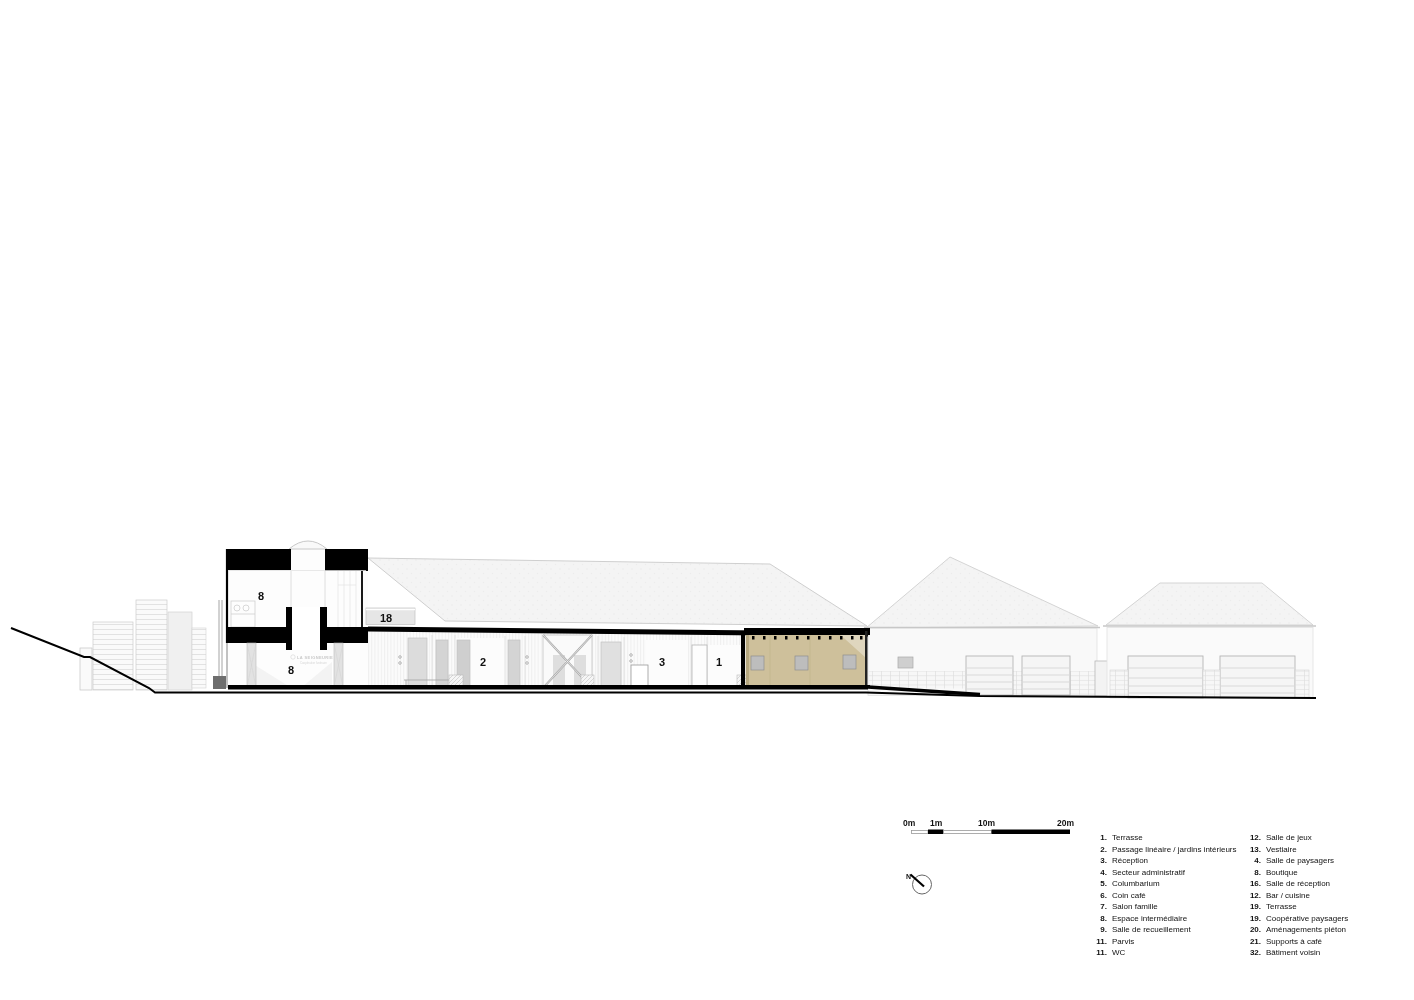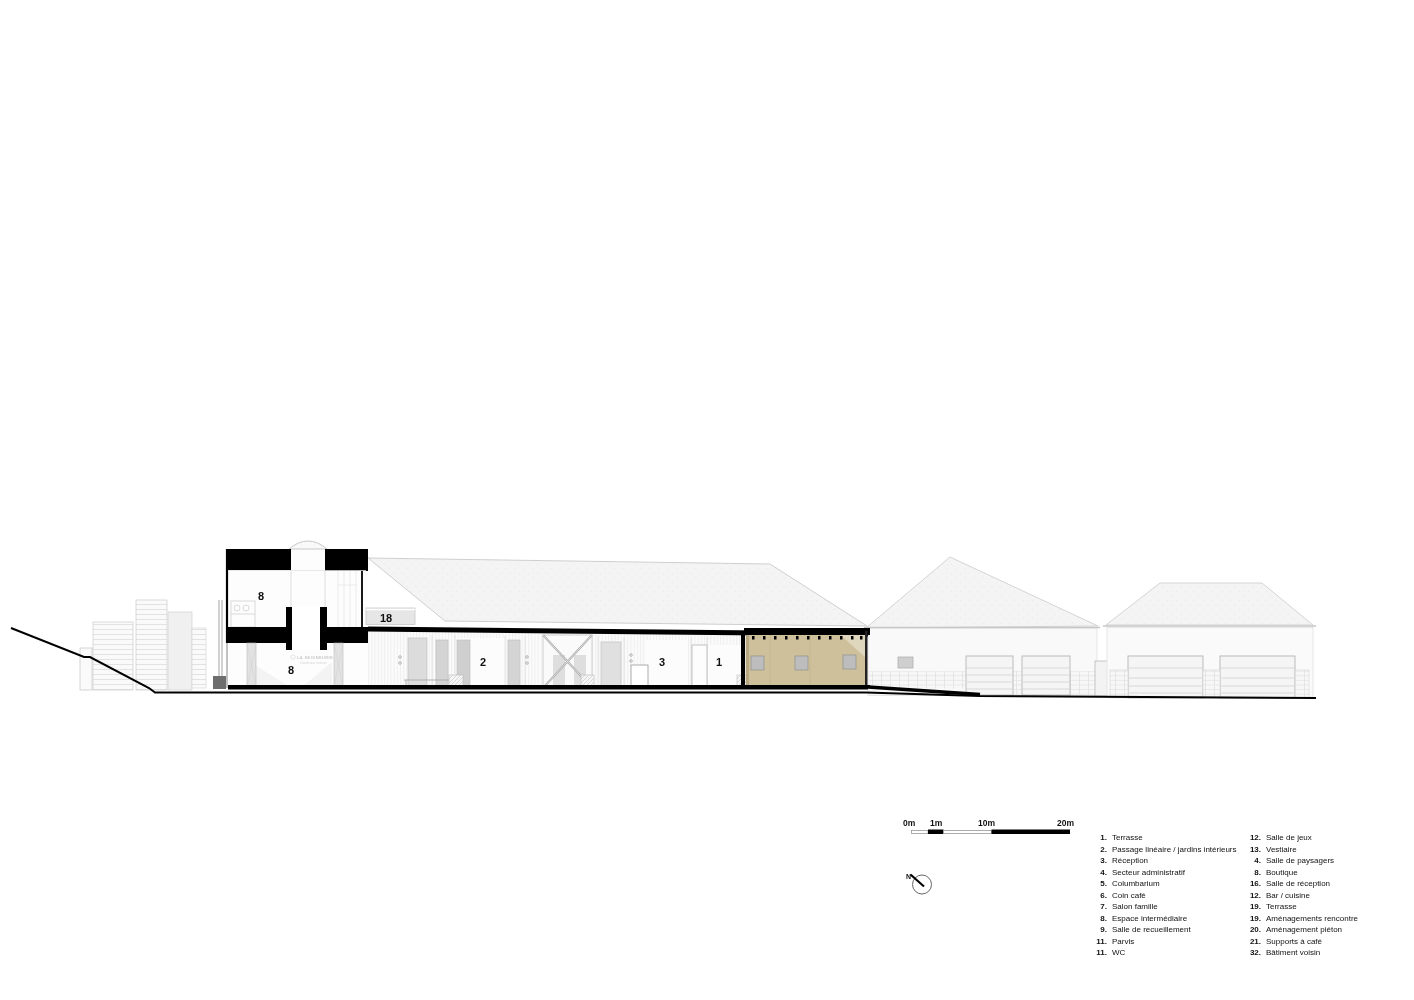--- a/index.html
+++ b/index.html
@@ -310,25 +310,25 @@
   <div class="legend-row">
         <span class="num">12.</span>
         <span class="lbl">Bar / cuisine</span>
       </div>
   <div class="legend-row">
         <span class="num">19.</span>
         <span class="lbl">Terrasse</span>
       </div>
   <div class="legend-row">
         <span class="num">19.</span>
-        <span class="lbl">Aménagements rencontre</span>
+        <span class="lbl">Coopérative paysagers</span>
       </div>
   <div class="legend-row">
         <span class="num">20.</span>
-        <span class="lbl">Aménagement piéton</span>
+        <span class="lbl">Aménagements piéton</span>
       </div>
   <div class="legend-row">
         <span class="num">21.</span>
         <span class="lbl">Supports à café</span>
       </div>
   <div class="legend-row">
         <span class="num">32.</span>
         <span class="lbl">Bâtiment voisin</span>
       </div>
 </div>

